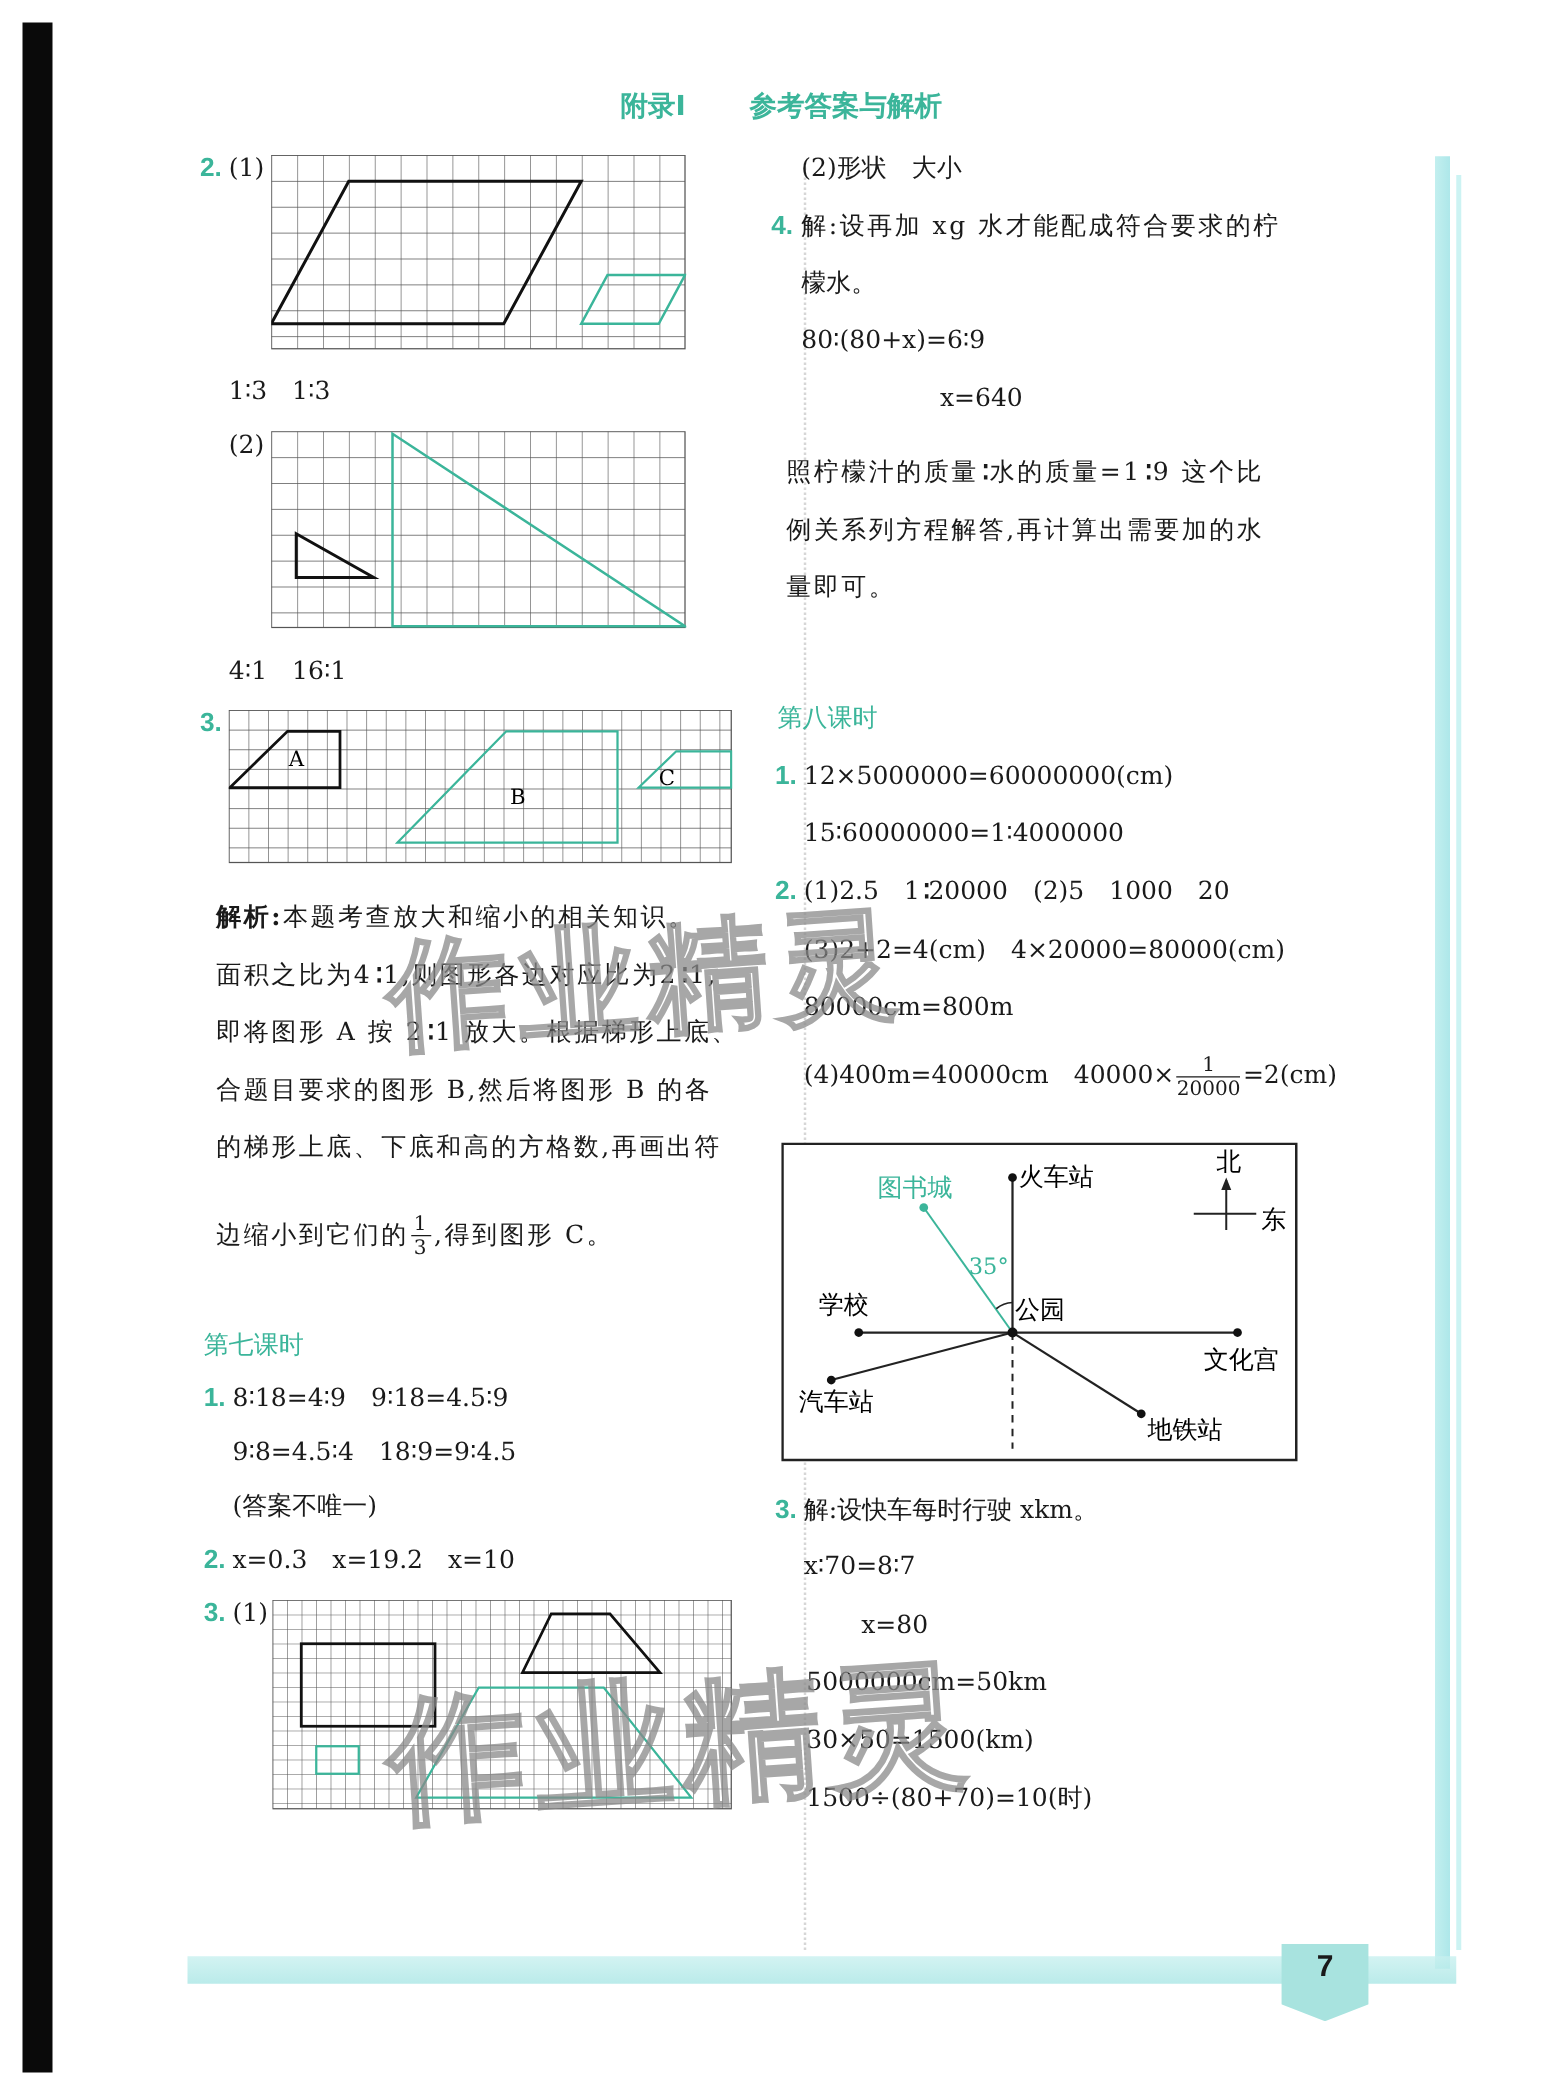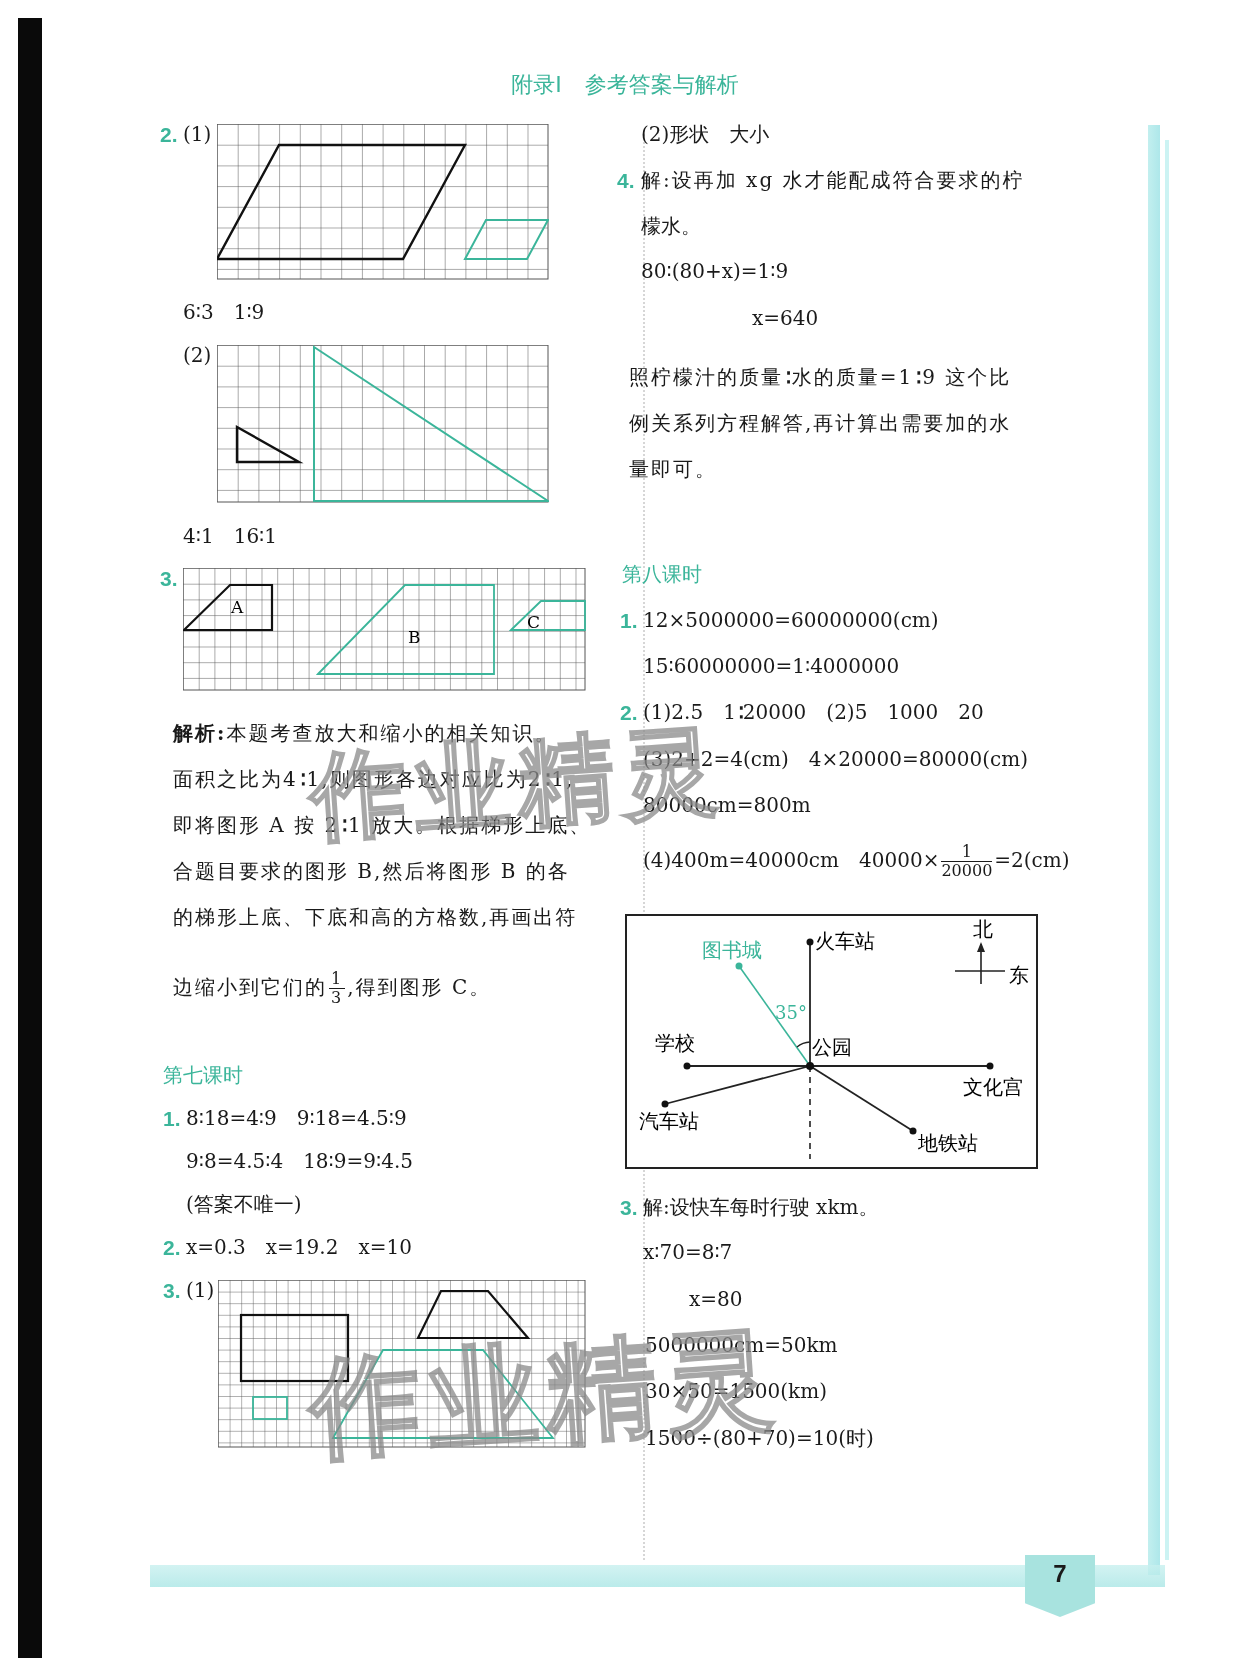--- a/index.html
+++ b/index.html
@@ -12,21 +12,21 @@
   .bottom-band { position:absolute; left:150px; top:1565px; width:1015px; height:22px;
                  background:linear-gradient(180deg,#c8f0ef,#a9e6e5); opacity:.8; }
   .page-num-tab { position:absolute; left:1025px; top:1555px; width:70px; height:62px; background:#a8e3df;
                   clip-path:polygon(0 0,100% 0,100% 78%,50% 100%,0 78%); }
   .page-num { position:absolute; left:1025px; top:1560px; width:70px; text-align:center;
               font-family:"Liberation Sans",sans-serif; font-weight:bold; font-size:24px; color:#1a1a1a; }
   .divider { position:absolute; left:643px; top:130px; width:0; height:1430px; border-left:2px dotted #d6d6d6; }
 
   .header { position:absolute; left:0; width:1250px; top:70px; text-align:center;
             font-family:"DejaVu Sans","Liberation Sans",sans-serif; font-size:22px; color:#3bb59a; }
-  .header span { margin:0 8px; }
+  .header span { margin:0 22px;font-weight:bold; }
 
   .t { position:absolute; font-size:20px; white-space:nowrap; line-height:1; }
   .num { font-family:"Liberation Sans",sans-serif; font-weight:bold; color:#3bb59a; font-size:21px; }
   .sec { font-family:"DejaVu Sans",sans-serif; color:#3bb59a; font-size:20px;text-align:center; }
   .para { position:absolute; font-size:20px; line-height:46px; letter-spacing:2px; }
   .bold { font-weight:bold; }
   .frac { display:inline-block; vertical-align:middle; text-align:center; font-size:16px; line-height:18px; margin:0 2px; }
   .frac .n { display:block; border-bottom:1px solid #1a1a1a; padding:0 2px; }
   .frac .d { display:block; }
   .watermark { position:absolute; font-family:"DejaVu Sans",sans-serif; font-weight:bold; color:transparent;
@@ -55,21 +55,21 @@
 <svg style="left:217px;top:124px" width="332" height="156" viewBox="0 0 332 156">
   <defs>
     <pattern id="g1" width="20.7" height="20.7" patternUnits="userSpaceOnUse">
       <path d="M20.7 0 L0 0 0 20.7" fill="none" stroke="#555" stroke-width="1"></path>
     </pattern>
   </defs>
   <rect x="0" y="0" width="331" height="155" fill="url(#g1)" stroke="#555"></rect>
   <polygon points="0,135 186,135 248,21 62,21" fill="none" stroke="#111" stroke-width="2.4"></polygon>
   <polygon points="248,135 310,135 331,96 269,96" fill="none" stroke="#3bb59a" stroke-width="2"></polygon>
 </svg>
-<div class="t" style="left:183px;top:302px">6∶3　1∶9</div>
+<div class="t" style="left:183px;top:302px">1∶3　1∶3</div>
 
 <div class="t" style="left:183px;top:345px">(2)</div>
 <svg style="left:217px;top:345px" width="332" height="158" viewBox="0 0 332 158">
   <defs>
     <pattern id="g2" width="20.7" height="20.7" patternUnits="userSpaceOnUse">
       <path d="M20.7 0 L0 0 0 20.7" fill="none" stroke="#555" stroke-width="1"></path>
     </pattern>
   </defs>
   <rect x="0" y="0" width="331" height="157" fill="url(#g2)" stroke="#555"></rect>
   <polygon points="20,82 20,117 82,117" fill="none" stroke="#111" stroke-width="2.4"></polygon>
@@ -124,21 +124,21 @@
   <polygon points="200,58 223,11 270,11 310,58" fill="none" stroke="#111" stroke-width="2.2"></polygon>
   <rect x="35" y="117" width="34" height="22" fill="none" stroke="#3bb59a" stroke-width="1.8"></rect>
   <polygon points="115,158 165,70 265,70 335,158" fill="none" stroke="#3bb59a" stroke-width="1.8"></polygon>
 </svg>
 
 <div class="t" style="left:641px;top:124px">(2)形状　大小</div>
 
 <div class="t num" style="left:617px;top:170px">4.</div>
 <div class="t" style="left:641px;top:170px;letter-spacing:2px">解:设再加 xg 水才能配成符合要求的柠</div>
 <div class="t" style="left:641px;top:216px">檬水。</div>
-<div class="t" style="left:641px;top:261px">80∶(80+x)=1∶9</div>
+<div class="t" style="left:641px;top:261px">80∶(80+x)=6∶9</div>
 <div class="t" style="left:752px;top:308px">x=640</div>
 
 <div class="para" style="left:629px;top:354px;width:420px">
   <div>照柠檬汁的质量∶水的质量=1∶9 这个比</div>
   <div>例关系列方程解答,再计算出需要加的水</div>
   <div>量即可。</div>
 </div>
 
 <div class="t sec" style="left:622px;top:564px">第八课时</div>
 <div class="t num" style="left:620px;top:610px">1.</div>

